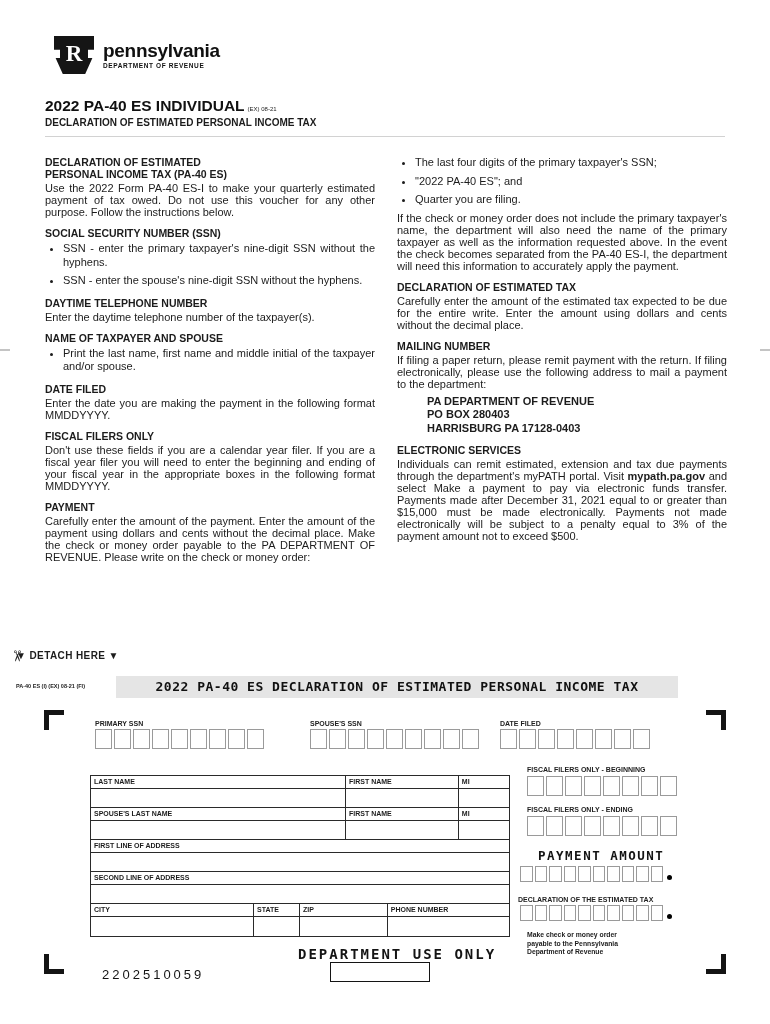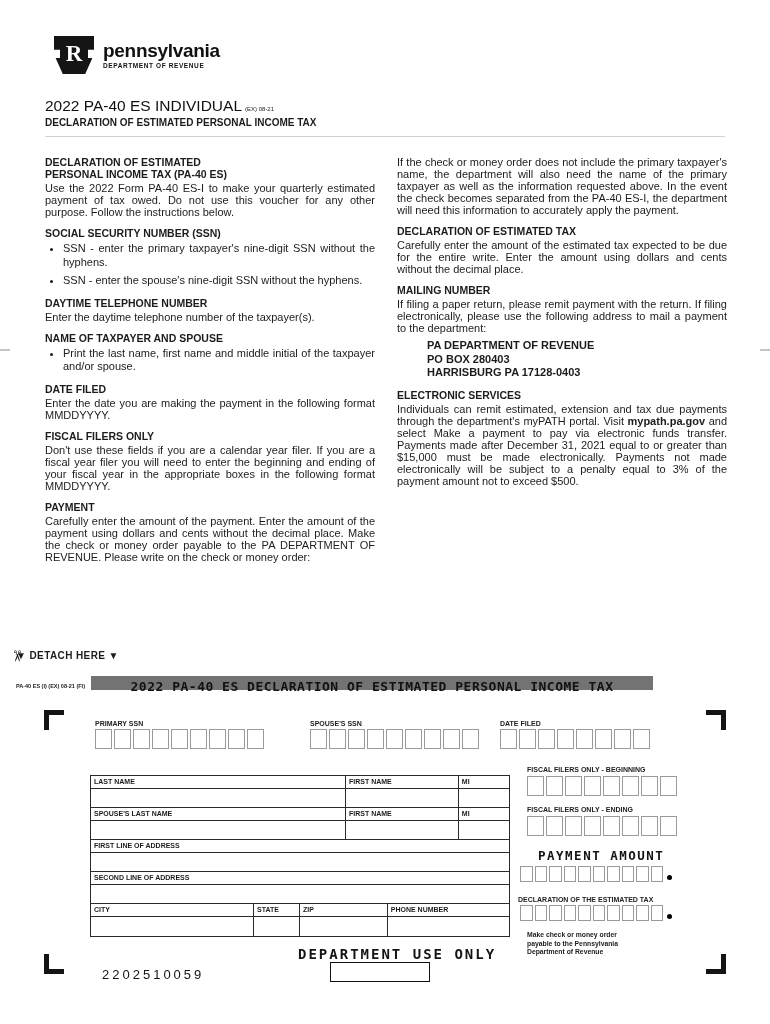--- a/index.html
+++ b/index.html
@@ -7,21 +7,21 @@
 
   
   .logo-row{position:absolute;top:36px;left:54px;display:flex;align-items:center;gap:9px;}
   .keystone{width:40px;height:38px;background:#151515;display:flex;align-items:center;justify-content:center;
     clip-path:polygon(0% 0%,100% 0%,100% 36%,85% 36%,85% 58%,96% 58%,78% 100%,22% 100%,4% 58%,15% 58%,15% 36%,0% 36%);}
   .keystone span{color:#fff;font-family:"Liberation Serif",serif;font-weight:bold;font-size:23px;line-height:1;margin-top:-3px;}
   .brand{font-weight:bold;font-size:19px;letter-spacing:-0.3px;color:#101010;line-height:1;}
   .brand-dept{font-size:6.5px;font-weight:bold;letter-spacing:0.6px;color:#101010;margin-top:2px;}
 
   .title-block{position:absolute;left:45px;top:97px;}
-  .title{font-size:15.5px;font-weight:normal;color:#111;}
+  .title{font-size:15.5px;font-weight:bold;color:#111;}
   .title-note{font-size:6px;font-weight:normal;margin-left:3px;}
   .subtitle{font-size:10px;font-weight:bold;margin-top:2px;}
   .rule{position:absolute;left:45px;top:136px;width:680px;height:1px;background:#d2d2d2;}
 
   
   .cols{position:absolute;left:45px;top:156px;width:682px;display:flex;gap:22px;}
   .col{width:330px;}
   .h{font-size:10.5px;font-weight:bold;margin:9px 0 2px;white-space:pre-line;}
   .h.first{margin-top:0;}
   .p{font-size:11px;line-height:12px;text-align:justify;margin:0 0 2px;}
@@ -30,21 +30,21 @@
   li{font-size:11px;line-height:13.5px;text-align:justify;margin-bottom:5px;}
   .address{font-size:11px;font-weight:bold;line-height:13.5px;margin:5px 0 5px 30px;white-space:pre-line;}
 
   
   .detach{position:absolute;left:16px;top:650px;width:100%;text-align:left;font-size:10px;font-weight:bold;letter-spacing:0.4px;}
   .scissors{position:absolute;left:11px;top:647px;font-size:15px;transform:rotate(90deg);color:#222;}
 
   
   .voucher{position:absolute;left:0;top:670px;width:770px;height:354px;}
   .form-id{position:absolute;left:16px;top:13px;width:72px;font-size:5.5px;font-weight:bold;}
-  .v-title{position:absolute;left:91px;top:6px;width:562px;height:14px;background:#737373;color:#111;
+  .v-title{position:absolute;left:116px;top:6px;width:562px;height:22px;background:#e5e5e5;color:#111;
     font-family:"DejaVu Sans Mono",monospace;font-weight:bold;font-size:13px;line-height:22px;text-align:center;letter-spacing:0.5px;}
   .bk{position:absolute;width:20px;height:20px;box-sizing:border-box;}
   .bk.tl{left:44px;top:40px;border-left:5px solid #141414;border-top:5px solid #141414;}
   .bk.tr{left:706px;top:40px;border-right:5px solid #141414;border-top:5px solid #141414;}
   .bk.bl{left:44px;top:284px;border-left:5px solid #141414;border-bottom:5px solid #141414;}
   .bk.br{left:706px;top:284px;border-right:5px solid #141414;border-bottom:5px solid #141414;}
 
   .v-label{position:absolute;font-size:7px;font-weight:bold;color:#222;white-space:nowrap;}
   .boxes{display:flex;gap:2px;}
   .boxes.abs{position:absolute;}
@@ -110,20 +110,25 @@
       </ul>
       <div class="h">DATE FILED</div>
       <p class="p">Enter the date you are making the payment in the following format MMDDYYYY.</p>
       <div class="h">FISCAL FILERS ONLY</div>
       <p class="p">Don't use these fields if you are a calendar year filer.  If you are a fiscal year filer you will need to enter the beginning and ending of your fiscal year in the appropriate boxes in the following format MMDDYYYY.</p>
       <div class="h">PAYMENT</div>
       <p class="p">Carefully enter the amount of the payment. Enter the amount of the payment using dollars and cents without the decimal place. Make the check or money order payable to the PA DEPARTMENT OF REVENUE. Please write on the check or money order:</p>
     </div>
 
     <div class="col">
+      <ul class="top">
+        <li>The last four digits of the primary taxpayer's SSN;</li>
+        <li>"2022 PA-40 ES"; and</li>
+        <li>Quarter you are filing.</li>
+      </ul>
       <p class="p">If the check or money order does not include the primary taxpayer's name, the department will also need the name of the primary taxpayer as well as the information requested above. In the event the check becomes separated from the PA-40 ES-I, the department will need this information to accurately apply the payment.</p>
       <div class="h">DECLARATION OF ESTIMATED TAX</div>
       <p class="p">Carefully enter the amount of the estimated tax expected to be due for the entire write. Enter the amount using dollars and cents without the decimal place.</p>
       <div class="h">MAILING NUMBER</div>
       <p class="p">If filing a paper return, please remit payment with the return. If filing electronically, please use the following address to mail a payment to the department:</p>
       <div class="address">PA DEPARTMENT OF REVENUE
 PO BOX 280403
 HARRISBURG PA 17128-0403</div>
       <div class="h">ELECTRONIC SERVICES</div>
       <p class="p"><span>Individuals can remit estimated, extension and tax due payments through the department's myPATH portal. Visit </span><strong>mypath.pa.gov</strong><span> and select Make a payment to pay via electronic funds transfer. Payments made after December 31, 2021 equal to or greater than $15,000 must be made electronically. Payments not made electronically will be subject to a penalty equal to 3% of the payment amount not to exceed $500.</span></p>

